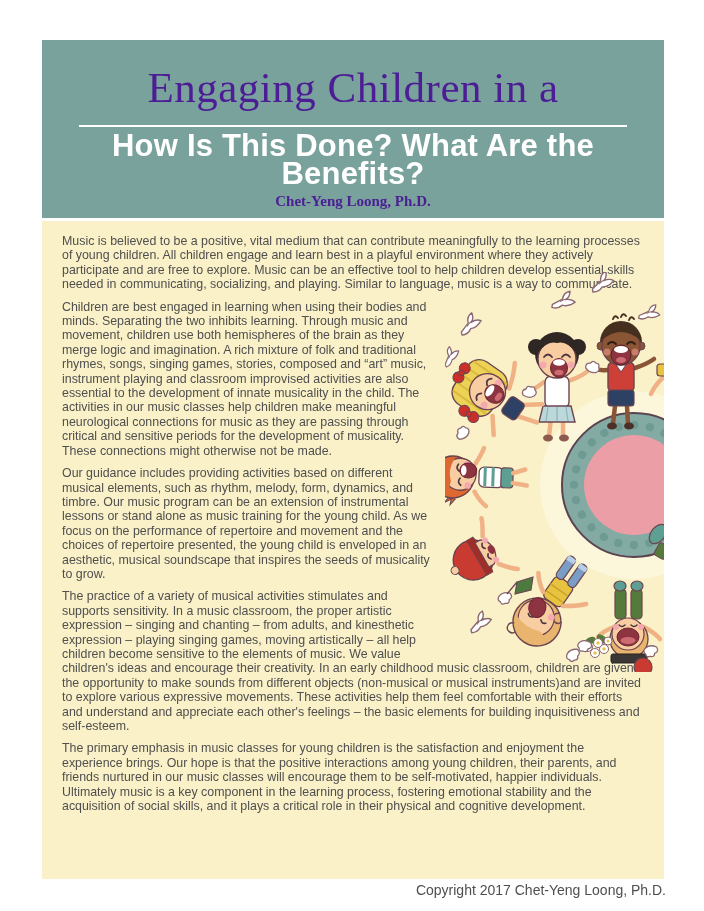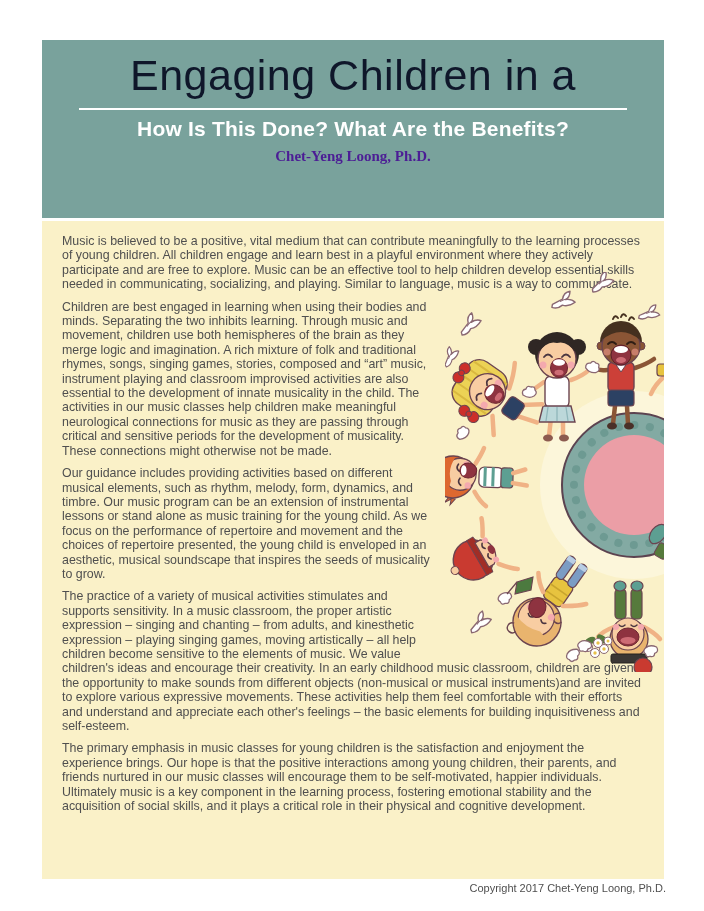--- a/index.html
+++ b/index.html
@@ -8,27 +8,27 @@
     font-family:"Liberation Sans",sans-serif;overflow:hidden;
   }
   .page{position:absolute;left:42px;top:40px;width:622px;}
 
   
   .header{
     background:#79a29c;height:178px;box-sizing:border-box;
     text-align:center;padding-top:10px;overflow:hidden;
   }
   .title{
-    font-family:Liberation Sans, sans-serif;
-    color:#0f172a;font-size:43px;line-height:51px;font-weight:400;
-    letter-spacing:0.5px;margin:0;
+    font-family:Liberation Serif, serif;
+    color:#4c1d95;font-size:43px;line-height:51px;font-weight:400;
+    letter-spacing:0.5px;margin:12px;
   }
   .rule{border:none;border-top:2px solid #ffffff;width:548px;margin:7px auto 5px;}
   .subtitle{
-    color:#ffffff;font-weight:bold;font-size:21px;line-height:28px;margin:0;
+    color:#ffffff;font-weight:bold;font-size:31px;line-height:28px;margin:0;
     letter-spacing:0.2px;
   }
   .author{
     color:#4c1d95;font-family:"Liberation Serif","DejaVu Serif",serif;
     font-weight:bold;font-size:15px;margin-top:5px;
   }
 
   
   .article{
     background:#faf1c8;margin-top:3px;height:658px;box-sizing:border-box;
@@ -40,21 +40,21 @@
   
   .illu{
     float:right;width:220px;height:362px;
     margin:-2px -21px 0 10px;position:relative;
   }
   .illu svg{display:block;width:220px;height:400px;margin-top:-26px;pointer-events:none;}
 
   
   .copyright{
     position:absolute;right:38px;top:882px;
-    font-size:11px;color:#4f4f4f;
+    font-size:14px;color:#4f4f4f;
   }
 </style>
 </head>
 <body>
 
 <div class="page">
 
   <div class="header">
     <div class="title">
       <div>Engaging Children in a</div>

